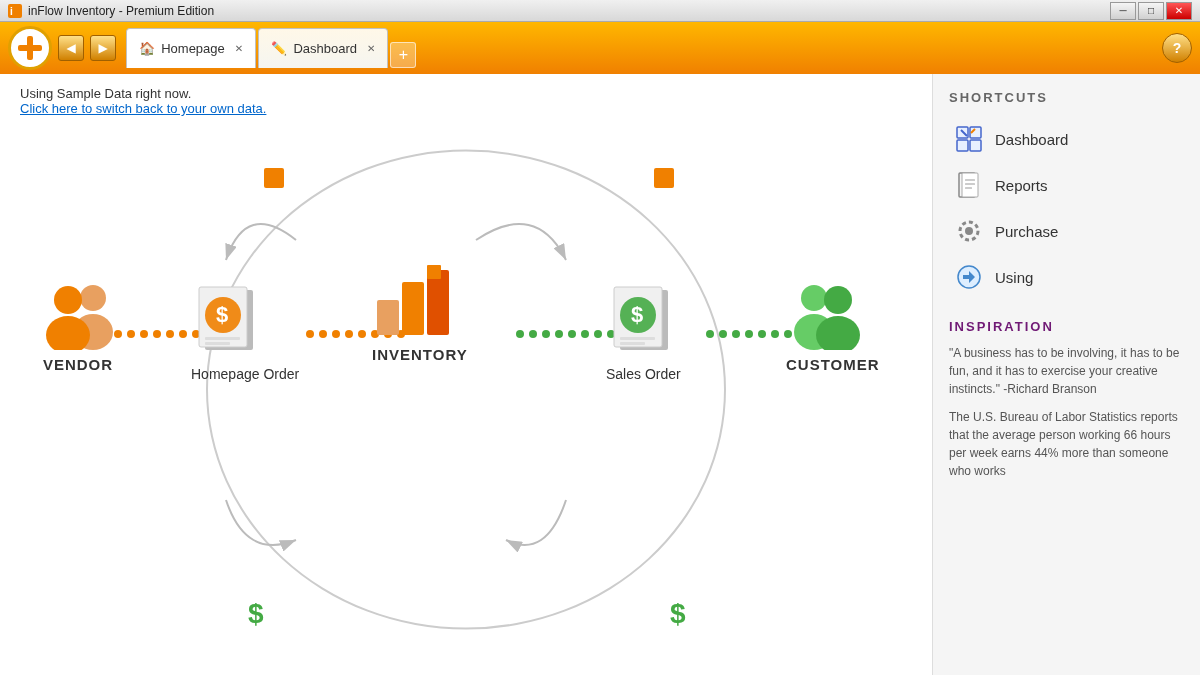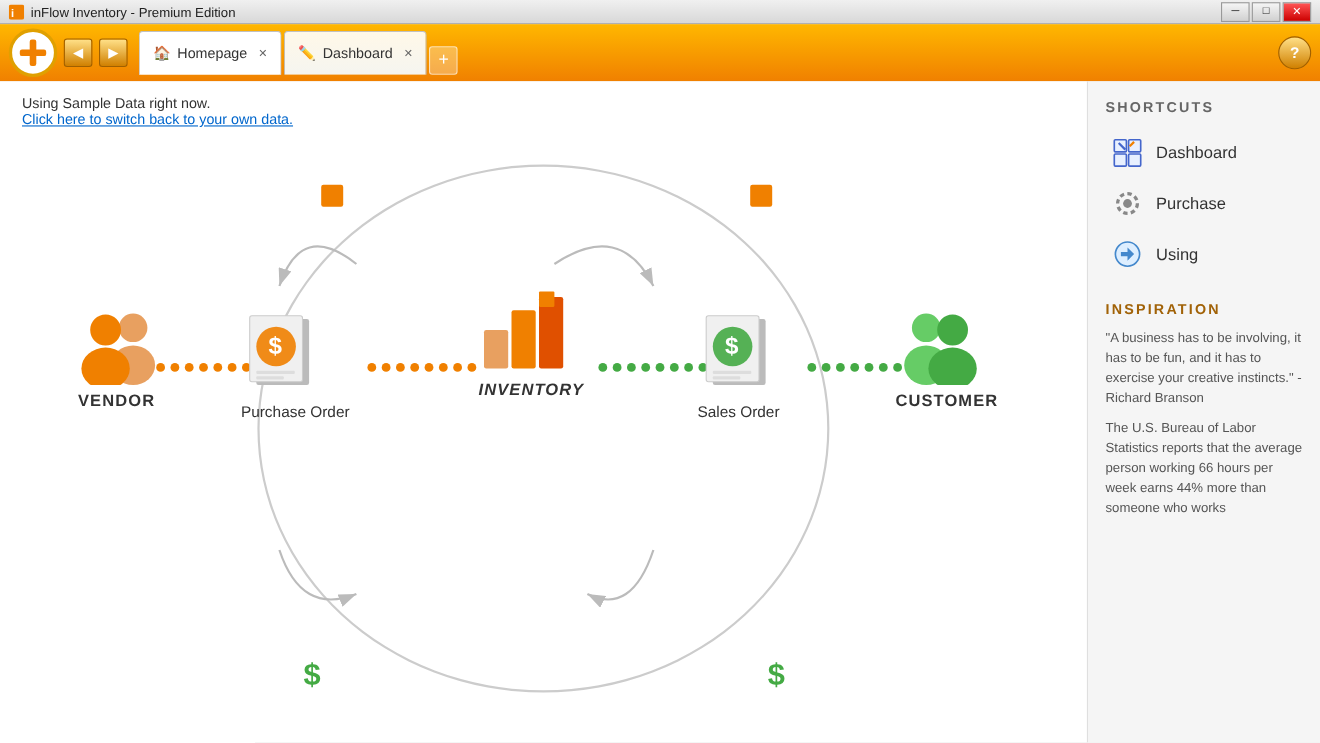--- a/index.html
+++ b/index.html
@@ -173,23 +173,22 @@
 
     .vendor-icon {
       left: 32px;
       top: 160px;
     }
     .purchase-order-icon {
       left: 185px;
       top: 165px;
     }
     .inventory-icon {
-      left: 401px;
+      left: 366px;
       top: 140px;
-      font-style: italic;
     }
     .sales-order-icon {
       left: 600px;
       top: 165px;
     }
     .customer-icon {
       left: 780px;
       top: 160px;
       text-align: right;
     }
@@ -213,21 +212,21 @@
     .dot-orange { background: #f08000; }
     .dot-green { background: #44aa44; }
 
     
     .vendor-svg, .customer-svg, .po-svg, .so-svg, .inv-svg {
       display: block;
     }
 
     
     .sidebar {
-      width: 212px;
+      width: 268px;
       background: #f5f5f5;
       border-left: 1px solid #ddd;
       padding: 16px;
       overflow-y: auto;
     }
     .shortcuts-title {
       font-size: 13px;
       font-weight: bold;
       color: #666;
       letter-spacing: 2px;
@@ -250,21 +249,21 @@
       justify-content: center;
       font-size: 22px;
     }
     .shortcut-label {
       font-size: 15px;
       color: #333;
     }
     .inspiration-title {
       font-size: 13px;
       font-weight: bold;
-      color: #a16207;
+      color: #701a75;
       letter-spacing: 2px;
       margin-top: 20px;
       margin-bottom: 10px;
     }
     .inspiration-text {
       font-size: 12px;
       color: #555;
       line-height: 1.5;
       margin-bottom: 10px;
     }
@@ -363,21 +362,21 @@
           <rect x="14" y="5" width="48" height="60" rx="2" fill="#bbb"></rect>
 
           <rect x="8" y="2" width="48" height="60" rx="2" fill="#f0f0f0" stroke="#ccc"></rect>
 
           <circle cx="32" cy="30" r="18" fill="#f08000" opacity="0.9"></circle>
           <text x="25" y="37" font-size="22" font-weight="bold" fill="white">$</text>
 
           <rect x="14" y="52" width="35" height="3" rx="1" fill="#ddd"></rect>
           <rect x="14" y="57" width="25" height="3" rx="1" fill="#ddd"></rect>
         </svg>
-        <div class="icon-label">Purchase Order</div>
+        <div class="icon-label">Homepage Order</div>
       </div>
 
       <div style="position:absolute; top:210px; left:300px; display:flex; align-items:center; gap:5px;">
         <div class="dot dot-orange"></div>
         <div class="dot dot-orange"></div>
         <div class="dot dot-orange"></div>
         <div class="dot dot-orange"></div>
         <div class="dot dot-orange"></div>
         <div class="dot dot-orange"></div>
         <div class="dot dot-orange"></div>
@@ -474,20 +473,32 @@
           <rect x="15" y="2" width="11" height="11" rx="1" fill="#e8f0ff" stroke="#4466cc" stroke-width="1.5"></rect>
           <rect x="2" y="15" width="11" height="11" rx="1" fill="#e8f0ff" stroke="#4466cc" stroke-width="1.5"></rect>
           <rect x="15" y="15" width="11" height="11" rx="1" fill="#e8f0ff" stroke="#4466cc" stroke-width="1.5"></rect>
           <line x1="6" y1="5" x2="12" y2="11" stroke="#4466cc" stroke-width="2"></line>
           <line x1="20" y1="4" x2="16" y2="8" stroke="#f08000" stroke-width="2"></line>
         </svg>
       </div>
       <span class="shortcut-label">Dashboard</span>
     </div>
 
+    <div class="shortcut-item">
+      <div class="shortcut-icon">
+        <svg width="28" height="28" viewBox="0 0 28 28">
+          <rect x="4" y="2" width="16" height="24" rx="1" fill="#f5f5f5" stroke="#888" stroke-width="1.5"></rect>
+          <rect x="7" y="2" width="16" height="24" rx="1" fill="#fff" stroke="#aaa" stroke-width="1"></rect>
+          <rect x="10" y="8" width="10" height="2" rx="0.5" fill="#ccc"></rect>
+          <rect x="10" y="12" width="10" height="2" rx="0.5" fill="#ccc"></rect>
+          <rect x="10" y="16" width="7" height="2" rx="0.5" fill="#ccc"></rect>
+        </svg>
+      </div>
+      <span class="shortcut-label">Reports</span>
+    </div>
 
     <div class="shortcut-item">
       <div class="shortcut-icon">
         <svg width="28" height="28" viewBox="0 0 28 28">
           <circle cx="14" cy="14" r="4" fill="#888"></circle>
           <circle cx="14" cy="14" r="9" fill="none" stroke="#888" stroke-width="3" stroke-dasharray="4 3"></circle>
         </svg>
       </div>
       <span class="shortcut-label">Purchase</span>
     </div>

